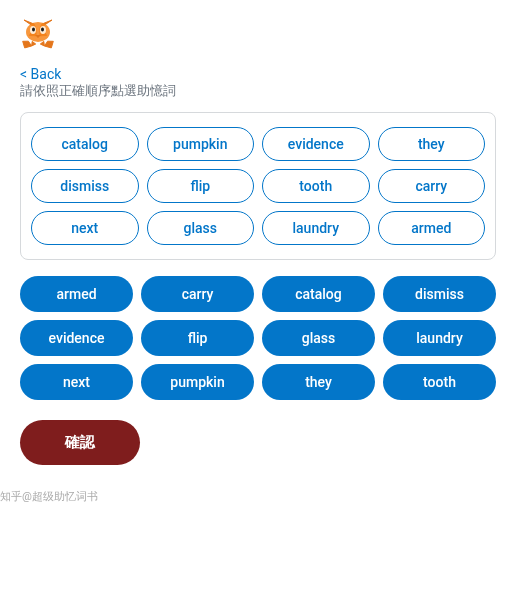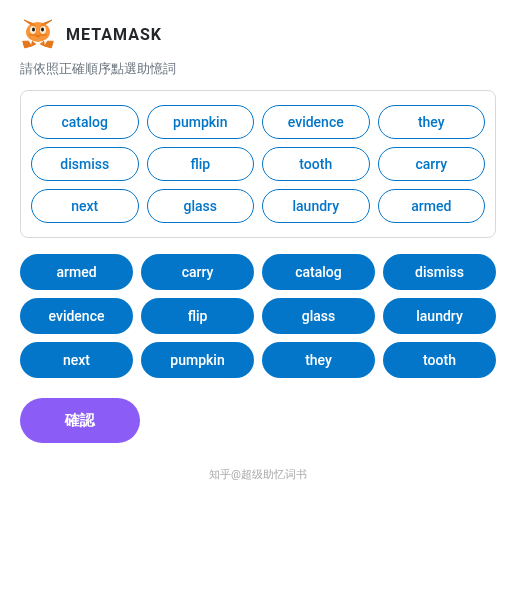--- a/index.html
+++ b/index.html
@@ -109,35 +109,35 @@
       padding: 10px 6px;
       text-align: center;
       font-size: 14px;
       color: #fff;
       cursor: pointer;
       font-weight: 500;
     }
 
     .confirm-btn {
       margin: 4px 20px 20px 20px;
-      background: #8b5cf6;
+      background: #7f1d1d;
       color: #fff;
       border: none;
       border-radius: 24px;
       padding: 13px 0;
       width: 120px;
       font-size: 15px;
       font-weight: 600;
       cursor: pointer;
       display: block;
       font-family: Liberation Serif, serif;
     }
 
     .watermark {
-      text-align: center;
+      text-align: left;
       padding: 4px 0 12px 0;
       font-size: 11px;
       color: #aaa;
     }
   </style>
 </head>
 <body>
 
 <div class="phone-frame">
 
@@ -152,23 +152,25 @@
       <polygon points="11.6,30 15.7,28 12.2,25.4" fill="#E4761B" stroke="#E4761B" stroke-linejoin="round"></polygon>
       <polygon points="20.3,28 24.4,30 23.8,25.4" fill="#E4761B" stroke="#E4761B" stroke-linejoin="round"></polygon>
 
       <ellipse cx="18" cy="16" rx="12" ry="10" fill="#F6851B" opacity="0.85"></ellipse>
       <ellipse cx="13" cy="14" rx="3" ry="4" fill="#FEF5E7" opacity="0.9"></ellipse>
       <ellipse cx="23" cy="14" rx="3" ry="4" fill="#FEF5E7" opacity="0.9"></ellipse>
       <ellipse cx="13.5" cy="13.5" rx="1.5" ry="2" fill="#1B1B1B"></ellipse>
       <ellipse cx="22.5" cy="13.5" rx="1.5" ry="2" fill="#1B1B1B"></ellipse>
       <polygon points="18,22 15,19 21,19" fill="#E2761B"></polygon>
     </svg>
-    <span class="logo-text">METAMASK</span>
   </div>
 
+  <div class="back-link">
+    <span>&lt; Back</span>
+  </div>
 
 
   <div class="subtitle">請依照正確順序點選助憶詞</div>
 
   <div class="word-pool">
     <div class="word-grid" id="word-grid">
     <div class="word-chip">catalog</div>
         <div class="word-chip">pumpkin</div>
         <div class="word-chip">evidence</div>
         <div class="word-chip">they</div>

